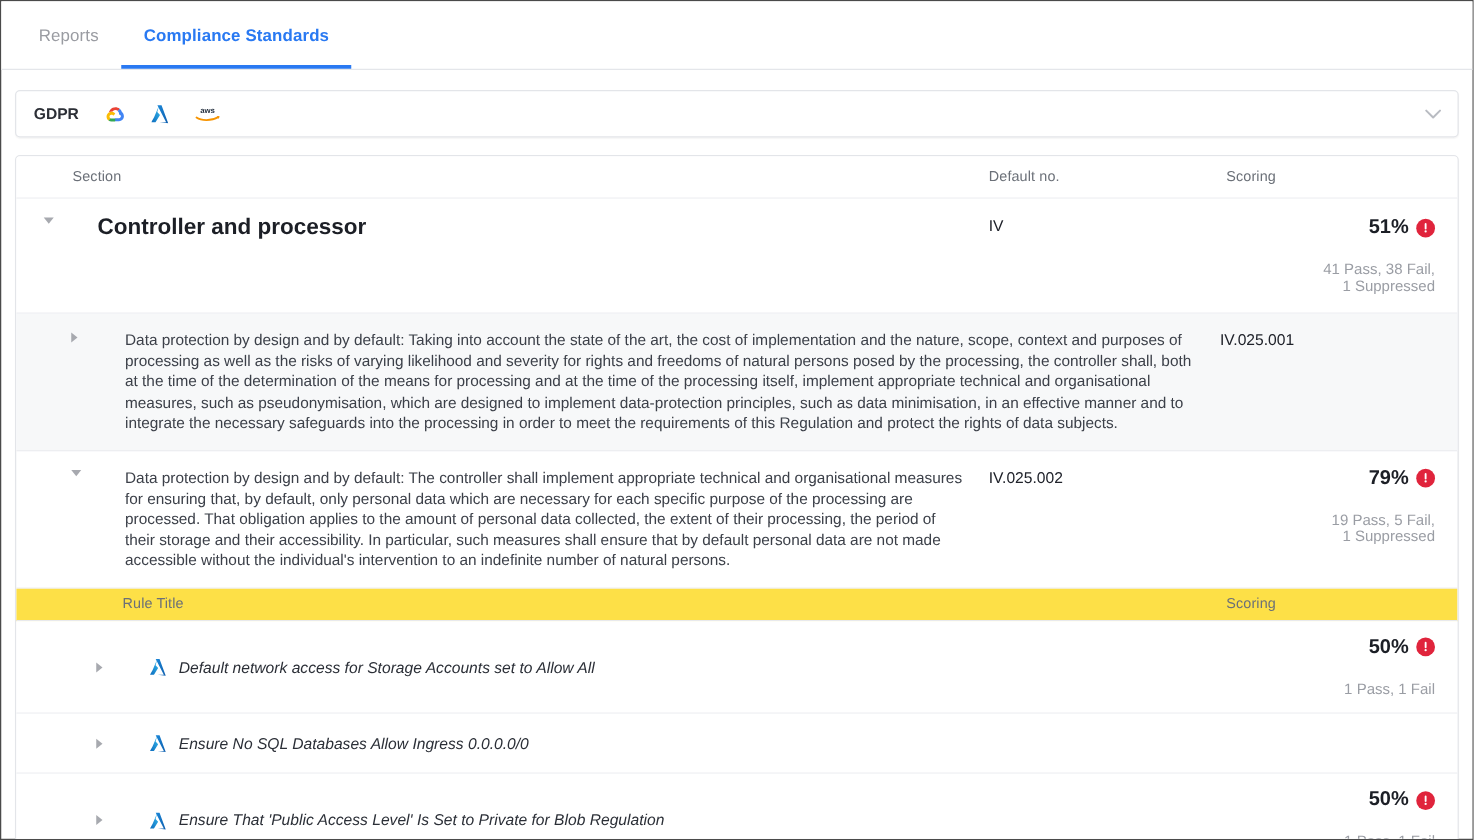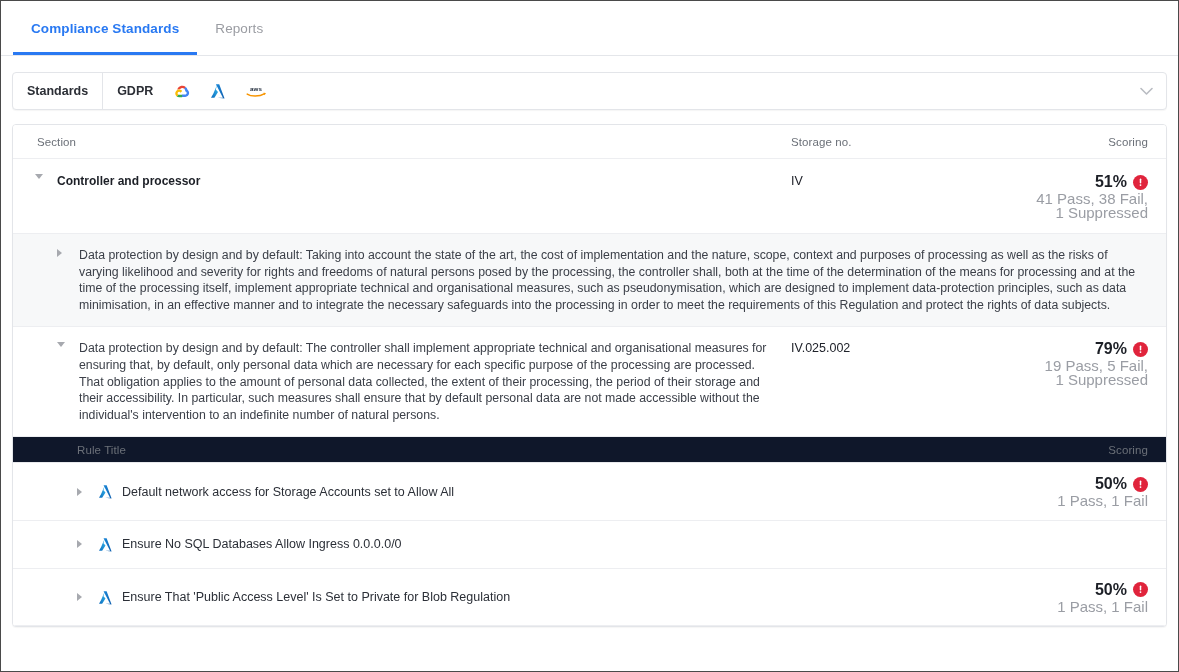--- a/index.html
+++ b/index.html
@@ -102,35 +102,35 @@
     height: 34px;
     padding: 0 0 0 24px;
     border-bottom: 1px solid #edeef1;
     background: #ffffff;
   }
   .th {
     font-size: 11.5px;
     color: #6b7078;
     letter-spacing: .1px;
   }
-  .col-section { flex: 1; min-width: 0; }
+  .col-section { flex: 1; min-width: 0; margin-left: 21px; }
   .col-no { width: 190px; }
-  .col-score { width: 185px; text-align: right; padding-right: 18px; }
+  .col-score { width: 185px; padding-right: 18px; }
 
   
   .srow {
     display: flex;
     align-items: flex-start;
     padding: 14px 0 14px 22px;
     border-bottom: 1px solid #edeef1;
     background: #ffffff;
   }
   .srow .twisty { width: 22px; flex: 0 0 22px; padding-top: 1px; }
   .section-title {
-    font-size: 12px;
+    font-size: 18px;
     font-weight: bold;
     color: #1c1f26;
     line-height: 17px;
   }
   .secno {
     font-size: 12.5px;
     color: #20232b;
     line-height: 17px;
   }
 
@@ -149,38 +149,39 @@
     color: #3c4049;
     padding-right: 18px;
   }
 
   
   .rhead {
     display: flex;
     align-items: center;
     height: 26px;
     padding-left: 64px;
-    background: #0f172a;
+    background: #fde047;
     border-bottom: 1px solid #e8e9ec;
   }
   .rule-row {
     display: flex;
     align-items: center;
     min-height: 48px;
     padding: 12px 0 12px 64px;
     border-bottom: 1px solid #edeef1;
     background: #ffffff;
   }
   .rule-row .twisty { width: 22px; flex: 0 0 22px; }
   .rule-title {
     font-size: 12.5px;
     color: #2b2f37;
     display: flex;
     align-items: center;
     gap: 10px;
+    font-style: italic;
   }
 
   
   .score-cell {
     width: 185px;
     flex: 0 0 185px;
     padding-right: 18px;
     text-align: right;
   }
   .score-top {
@@ -188,24 +189,24 @@
     align-items: center;
     justify-content: flex-end;
     gap: 6px;
   }
   .score-pct {
     font-size: 16px;
     font-weight: bold;
     color: #1c1f26;
   }
   .score-sub {
-    font-size: 15px;
+    font-size: 12px;
     color: #9a9da4;
     line-height: 13.5px;
-    margin-top: 1px;
+    margin-top: 18px;
     white-space: pre-line;
   }
   .badge {
     width: 15px; height: 15px;
     border-radius: 50%;
     display: inline-flex;
     align-items: center; justify-content: center;
     flex: 0 0 15px;
   }
   .badge.fail { background: #e0243c; }
@@ -227,31 +228,30 @@
     border-right: 4px solid transparent;
   }
   .twisty { cursor: pointer; display: flex; align-items: center; }
 </style>
 </head>
 <body>
 
 <div id="app">
 
   <div class="tabbar">
+    <div class="tab inactive">
+      <span>Reports</span>
+    </div>
     <div class="tab active">
       <span>Compliance Standards</span>
     </div>
-    <div class="tab inactive">
-      <span>Reports</span>
-    </div>
   </div>
 
   <div class="std-wrap">
     <div class="std-bar">
-      <div class="std-label">Standards</div>
       <div class="std-value">
         <span>GDPR</span>
 
         <span class="cloud-ico">
           <svg width="18" height="15" viewBox="0 0 24 20">
             <path d="M15.3 6.2l1.6-1.6.1-.7C14.1 1.5 9.6 1.8 7.1 4.7c-.7.8-1.2 1.8-1.5 2.8l.6-.1 3.2-.5.2-.3c1.4-1.5 3.8-1.7 5.4-.4z" fill="#ea4335"></path>
             <path d="M19.4 7.5c-.4-1.4-1.2-2.6-2.3-3.5l-2.3 2.3c1 .8 1.6 2 1.5 3.3v.4c1.1 0 2 .9 2 2s-.9 2-2 2h-4l-.4.4v2.4l.4.4h4c2.9 0 5.2-2.3 5.2-5.2 0-1.8-.9-3.4-2.1-4.5z" fill="#4285f4"></path>
             <path d="M8.2 17.6h4v-3.2h-4c-.3 0-.6-.1-.8-.2l-.6.2-1.6 1.6-.1.5c.9.7 2 1.1 3.1 1.1z" fill="#34a853"></path>
             <path d="M8.2 7.2C5.3 7.2 3 9.6 3 12.4c0 1.6.8 3.1 2 4.1l2.3-2.3c-1-.5-1.4-1.7-1-2.7.5-1 1.7-1.4 2.7-1 .4.2.8.5 1 1l2.3-2.3c-1-1.3-2.5-2-4.1-2z" fill="#fbbc05"></path>
           </svg>
@@ -287,21 +287,21 @@
           <path d="M1 1.5L6.5 7 12 1.5" stroke="#b9bcc2" stroke-width="1.6" fill="none" stroke-linecap="round" stroke-linejoin="round"></path>
         </svg>
       </div>
     </div>
   </div>
 
   <div class="card">
 
     <div class="thead">
       <div class="th col-section">Section</div>
-      <div class="th col-no">Storage no.</div>
+      <div class="th col-no">Default no.</div>
       <div class="th col-score">Scoring</div>
     </div>
 
     <div class="srow">
       <div class="twisty">
           <span class="tri down"></span>
         </div>
       <div class="col-section section-title">Controller and processor</div>
       <div class="col-no secno">IV</div>
       <div class="score-cell">
@@ -317,20 +317,21 @@
         <div class="score-sub">41 Pass, 38 Fail,
 1 Suppressed</div>
       </div>
     </div>
 
     <div class="arow shaded">
       <div class="twisty">
           <span class="tri right"></span>
         </div>
       <div class="col-section article-text">Data protection by design and by default: Taking into account the state of the art, the cost of implementation and the nature, scope, context and purposes of processing as well as the risks of varying likelihood and severity for rights and freedoms of natural persons posed by the processing, the controller shall, both at the time of the determination of the means for processing and at the time of the processing itself, implement appropriate technical and organisational measures, such as pseudonymisation, which are designed to implement data-protection principles, such as data minimisation, in an effective manner and to integrate the necessary safeguards into the processing in order to meet the requirements of this Regulation and protect the rights of data subjects.</div>
+      <div class="col-no secno">IV.025.001</div>
     </div>
 
     <div class="arow">
       <div class="twisty">
           <span class="tri down"></span>
         </div>
       <div class="col-section article-text">Data protection by design and by default: The controller shall implement appropriate technical and organisational measures for ensuring that, by default, only personal data which are necessary for each specific purpose of the processing are processed. That obligation applies to the amount of personal data collected, the extent of their processing, the period of their storage and their accessibility. In particular, such measures shall ensure that by default personal data are not made accessible without the individual's intervention to an indefinite number of natural persons.</div>
       <div class="col-no secno">IV.025.002</div>
       <div class="score-cell">
         <div class="score-top">

